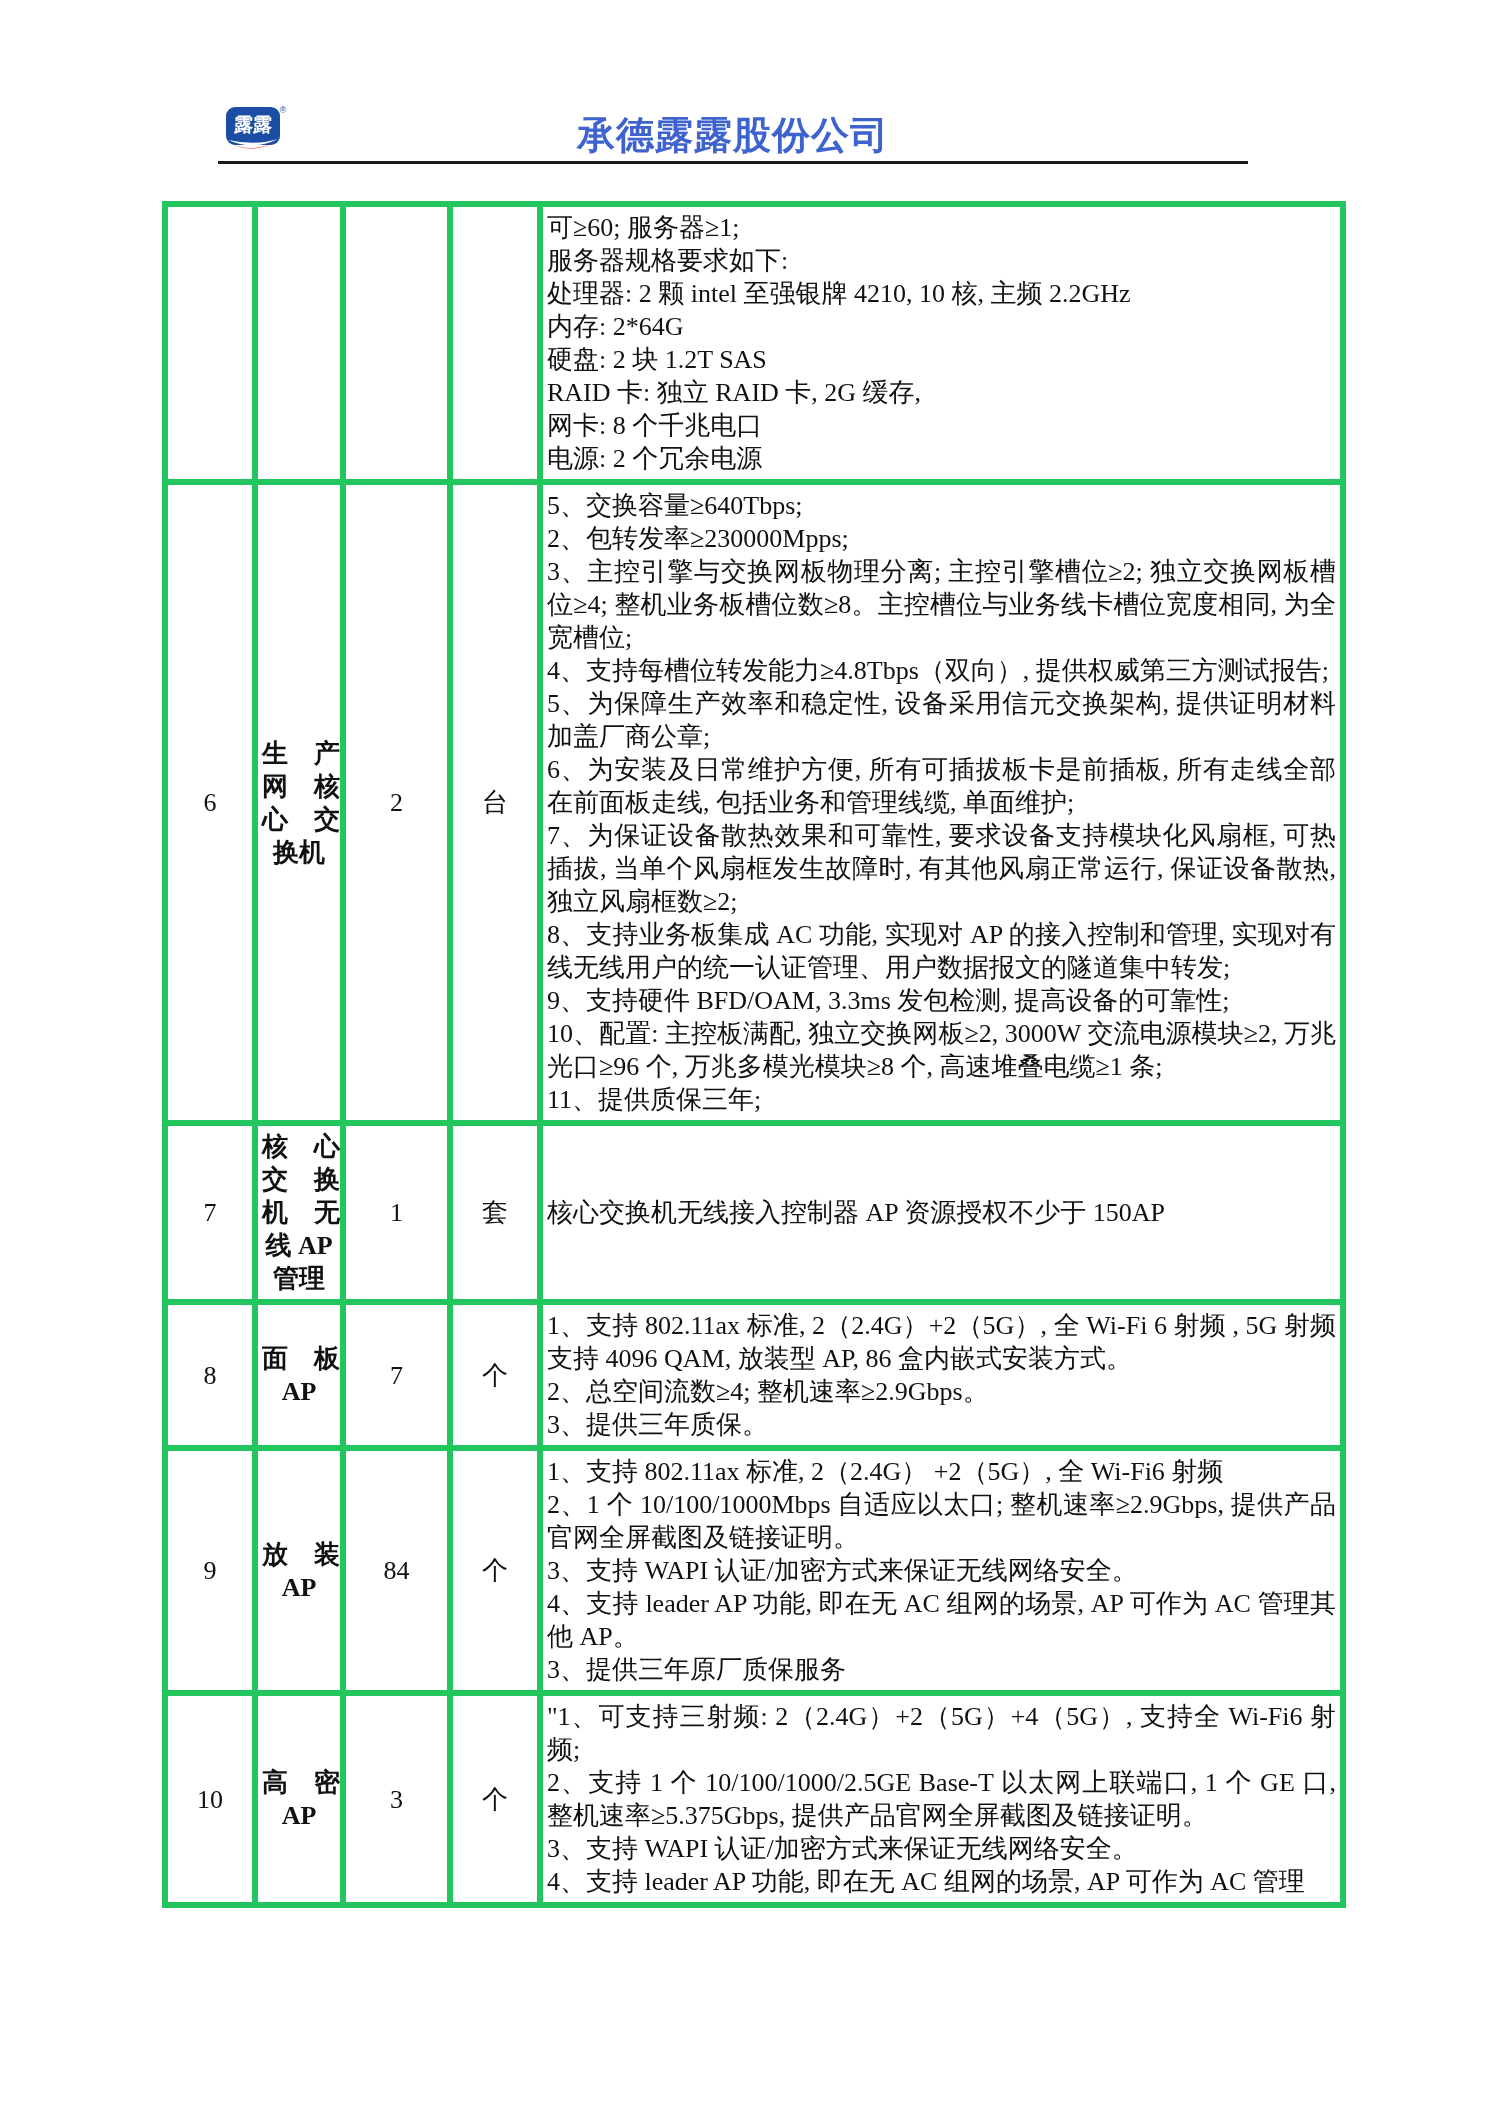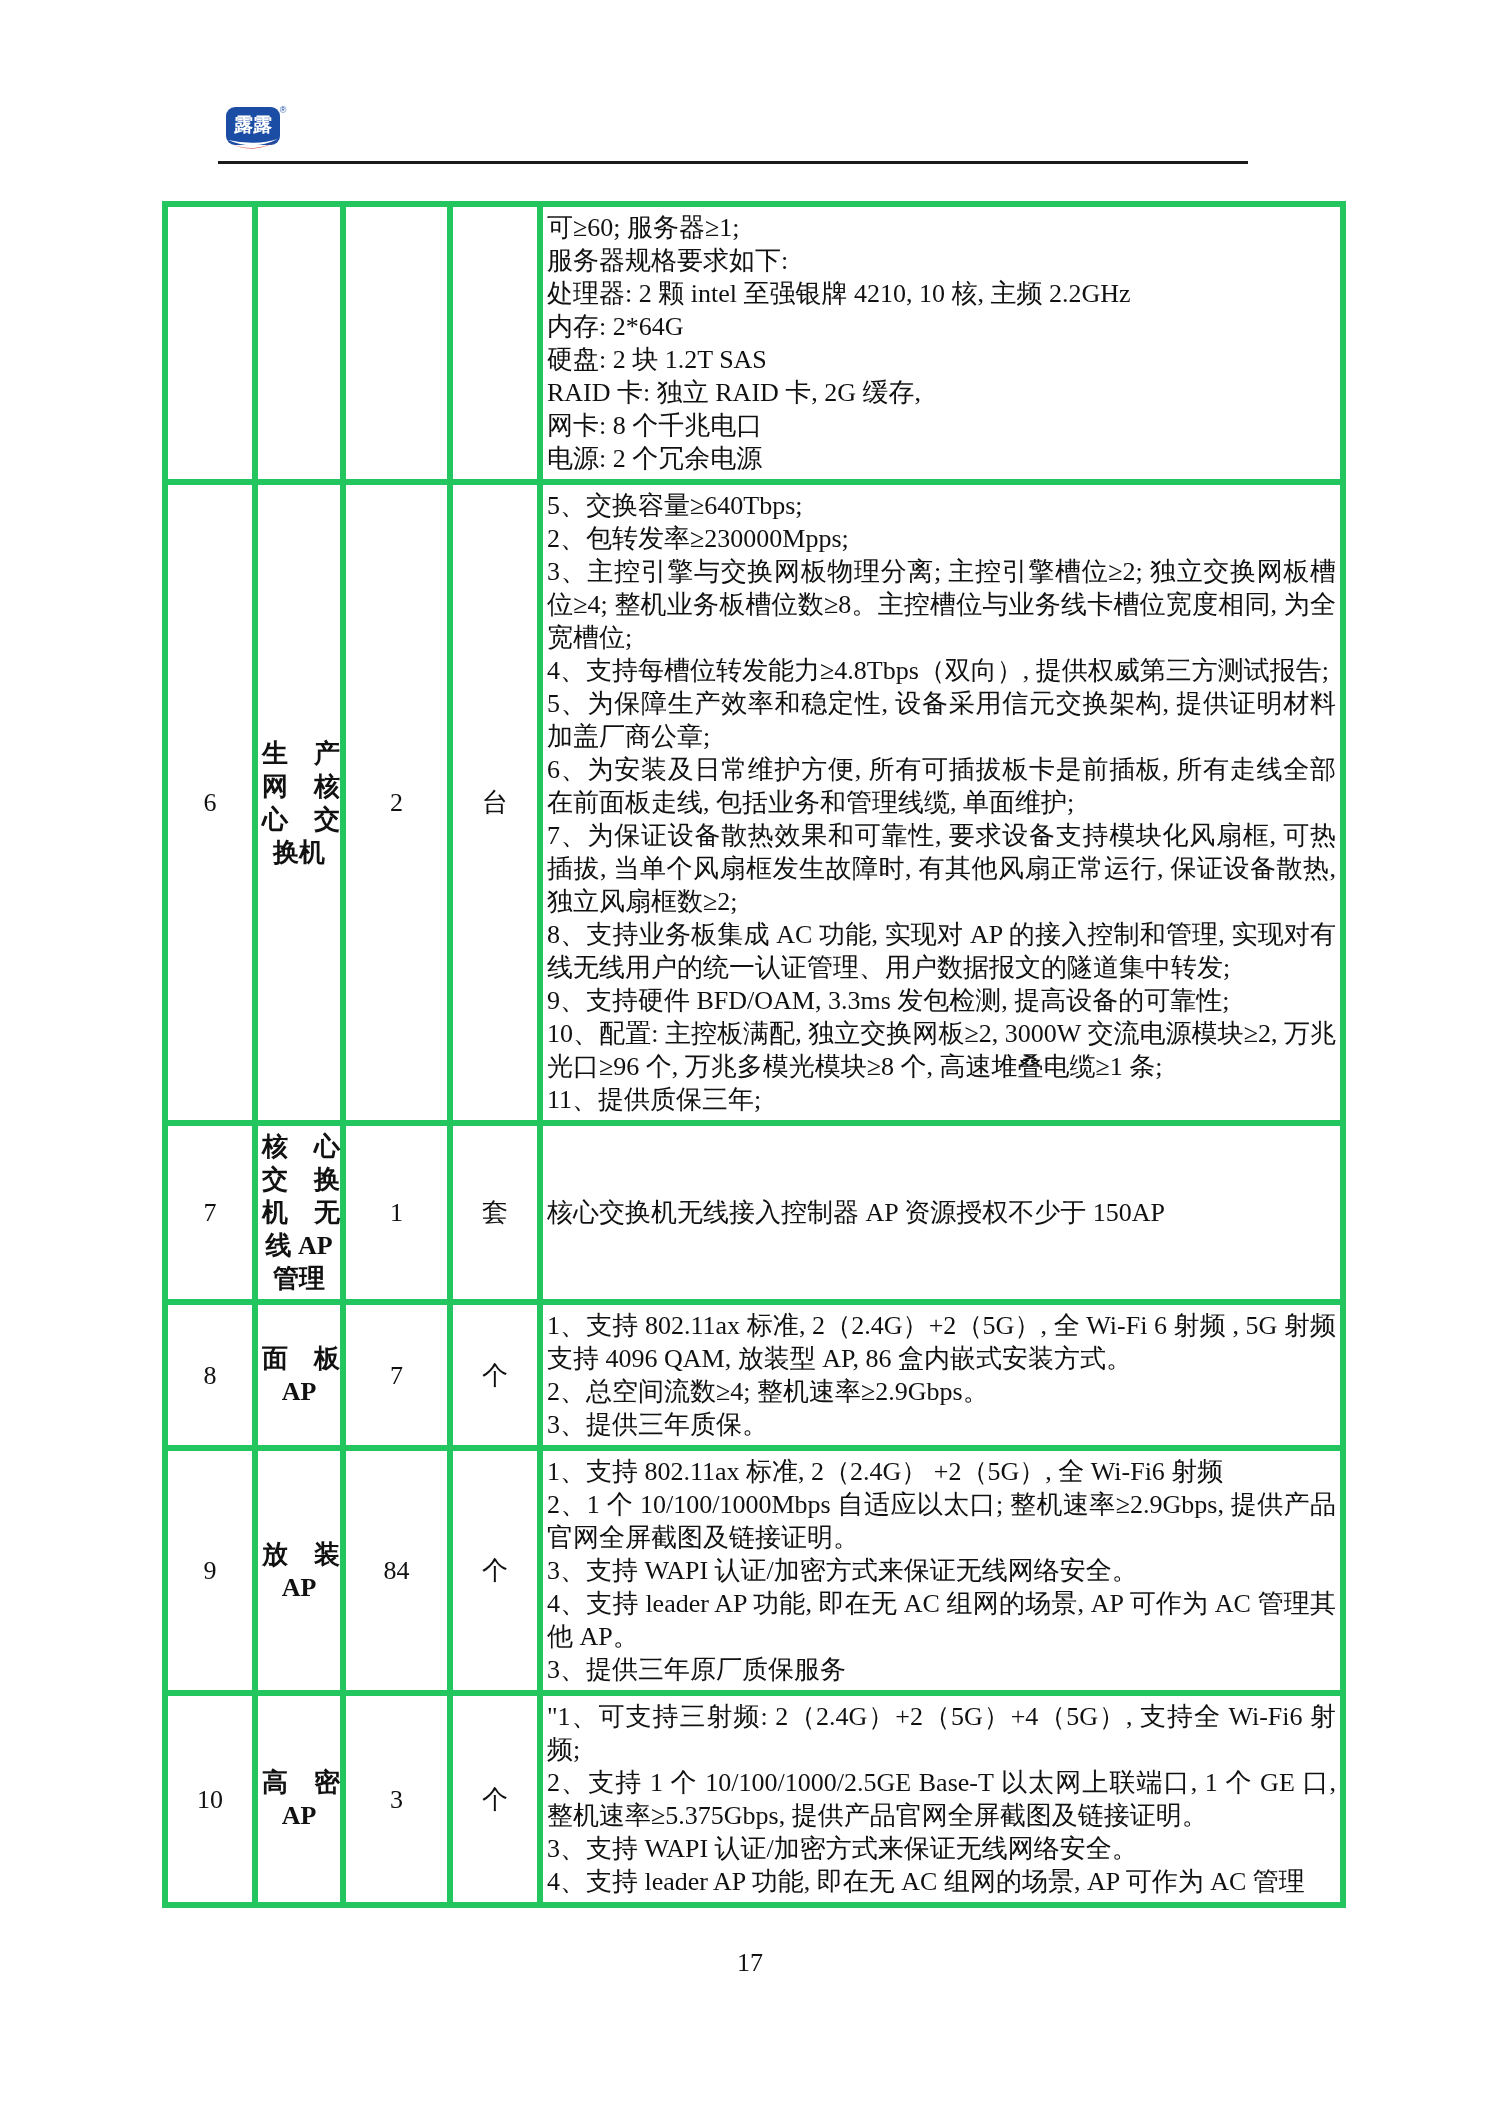--- a/index.html
+++ b/index.html
@@ -60,20 +60,21 @@
   <div class="hdr-logo">
     <svg width="62" height="52" viewBox="0 0 62 52">
       <rect x="1" y="3" width="54" height="38" rx="9" ry="9" fill="#1b4da5"></rect>
       <path d="M3 36 Q28 47 53 35 Q30 42 3 36 Z" fill="#ffffff"></path>
       <path d="M4 39 Q28 50 52 37 Q29 51 4 39 Z" fill="#d62f2f"></path>
       <text x="28" y="27" text-anchor="middle" font-size="19" font-family="Liberation Sans, sans-serif" font-weight="bold" fill="#ffffff">露露</text>
       <text x="58" y="9" text-anchor="middle" font-size="9" font-family="Liberation Sans, sans-serif" fill="#1b4da5">®</text>
     </svg>
   </div>
 
+  <div class="hdr-title">承德露露股份公司</div>
   <div class="hdr-rule"></div>
 
   <table class="spec">
     <colgroup>
       <col style="width:90px">
       <col style="width:88px">
       <col style="width:107px">
       <col style="width:90px">
       <col style="width:803px">
     </colgroup>
@@ -174,14 +175,13 @@
           <td class="c-spec">
             <span class="sp-line">"1、可支持三射频: 2（2.4G）+2（5G）+4（5G）, 支持全 Wi-Fi6 射频;</span>
             <span class="sp-line">2、支持 1 个 10/100/1000/2.5GE  Base-T 以太网上联端口, 1 个 GE 口, 整机速率≥5.375Gbps,  提供产品官网全屏截图及链接证明。</span>
             <span class="sp-line">3、支持 WAPI 认证/加密方式来保证无线网络安全。</span>
             <span class="sp-line">4、支持 leader AP 功能, 即在无 AC 组网的场景, AP 可作为 AC 管理</span>
           </td>
         </tr>
       </tbody>
   </table>
 
-  <div class="pageno">17</div>
 </div>
 
 </body></html>

